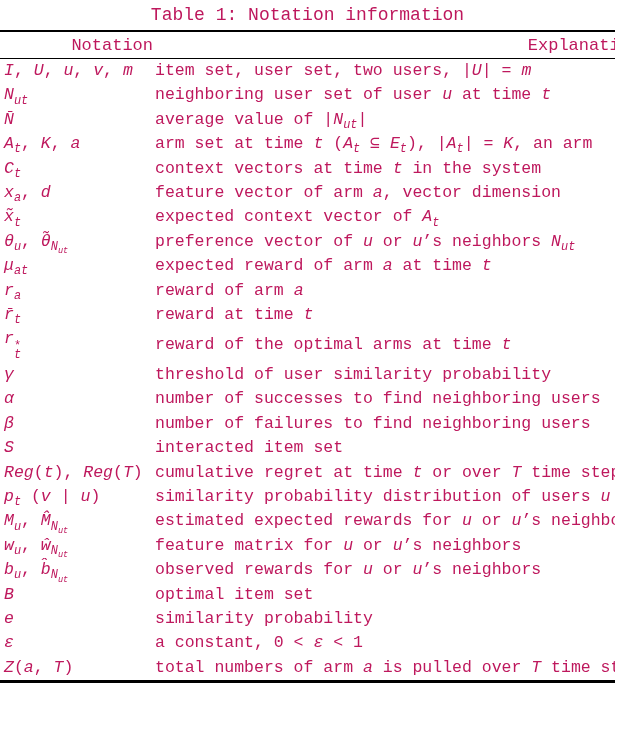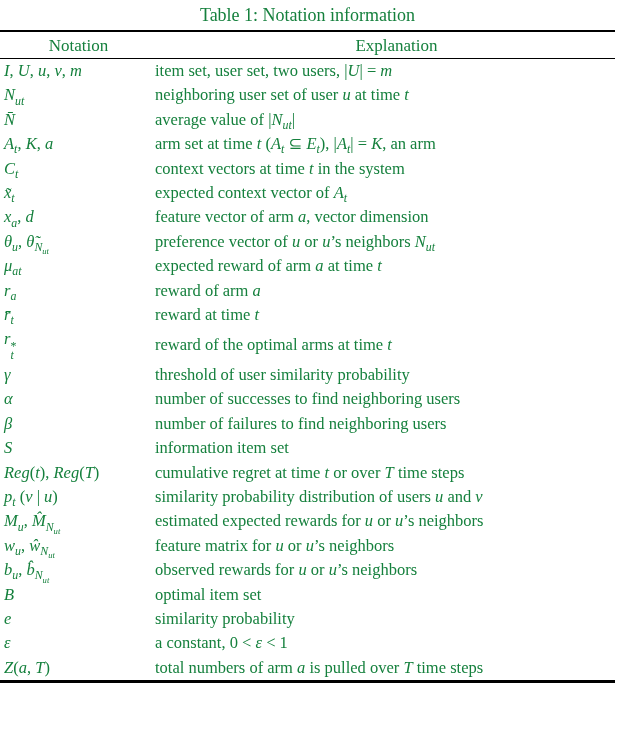--- a/index.html
+++ b/index.html
@@ -5,41 +5,41 @@
   html, body {
     margin: 0;
     padding: 0;
     background: #ffffff;
   }
   .page {
     width: 615px;
     height: 731px;
     box-sizing: border-box;
     background: #ffffff;
-    color: #15803d;
-    font-family: Liberation Serif, serif;
+    color: #be185d;
+    font-family: Liberation Mono, monospace;
     overflow: hidden;
   }
   .caption {
     text-align: center;
     font-size: 18px;
     line-height: 24px;
     padding: 3px 0 3px 0;
   }
   table.notation-table {
     width: 640px;
     border-collapse: collapse;
     table-layout: fixed;
     border-top: 2px solid #000000;
     border-bottom: 3px solid #000000;
     font-size: 16.5px;
   }
   thead th {
     font-weight: normal;
-    text-align: center;
+    text-align: right;
     font-size: 17px;
     padding: 2.5px 0 2.5px 0;
     line-height: 21px;
     border-bottom: 1.5px solid #000000;
   }
   th.notation, td.notation {
     width: 149px;
     padding-left: 4px;
   }
   td {
@@ -90,26 +90,26 @@
         </tr>
         <tr>
           <td class="notation"><i>A<sub>t</sub></i>, <i>K</i>, <i>a</i></td>
           <td class="expl">arm set at time <i>t</i> (<i>A<sub>t</sub></i> ⊆ <i>E<sub>t</sub></i>), |<i>A<sub>t</sub></i>| = <i>K</i>, an arm</td>
         </tr>
         <tr>
           <td class="notation"><i>C<sub>t</sub></i></td>
           <td class="expl">context vectors at time <i>t</i> in the system</td>
         </tr>
         <tr>
+          <td class="notation"><i>x<sub>a</sub></i>, <i>d</i></td>
+          <td class="expl">feature vector of arm <i>a</i>, vector dimension</td>
+        </tr>
+        <tr>
           <td class="notation"><i>x̃<sub>t</sub></i></td>
           <td class="expl">expected context vector of <i>A<sub>t</sub></i></td>
-        </tr>
-        <tr>
-          <td class="notation"><i>x<sub>a</sub></i>, <i>d</i></td>
-          <td class="expl">feature vector of arm <i>a</i>, vector dimension</td>
         </tr>
         <tr>
           <td class="notation"><i>θ<sub>u</sub></i>, <i>θ̃<sub>N<sub>ut</sub></sub></i></td>
           <td class="expl">preference vector of <i>u</i> or <i>u</i>’s neighbors <i>N<sub>ut</sub></i></td>
         </tr>
         <tr>
           <td class="notation"><i>μ<sub>at</sub></i></td>
           <td class="expl">expected reward of arm <i>a</i> at time <i>t</i></td>
         </tr>
         <tr>
@@ -134,21 +134,21 @@
         <tr>
           <td class="notation"><i>α</i></td>
           <td class="expl">number of successes to find neighboring users</td>
         </tr>
         <tr>
           <td class="notation"><i>β</i></td>
           <td class="expl">number of failures to find neighboring users</td>
         </tr>
         <tr>
           <td class="notation"><i>S</i></td>
-          <td class="expl">information item set</td>
+          <td class="expl">interacted item set</td>
         </tr>
         <tr>
           <td class="notation"><i>Reg</i>(<i>t</i>), <i>Reg</i>(<i>T</i>)</td>
           <td class="expl">cumulative regret at time <i>t</i> or over <i>T</i> time steps</td>
         </tr>
         <tr>
           <td class="notation"><i>p<sub>t</sub></i> (<i>v</i> | <i>u</i>)</td>
           <td class="expl">similarity probability distribution of users <i>u</i> and <i>v</i></td>
         </tr>
         <tr>

